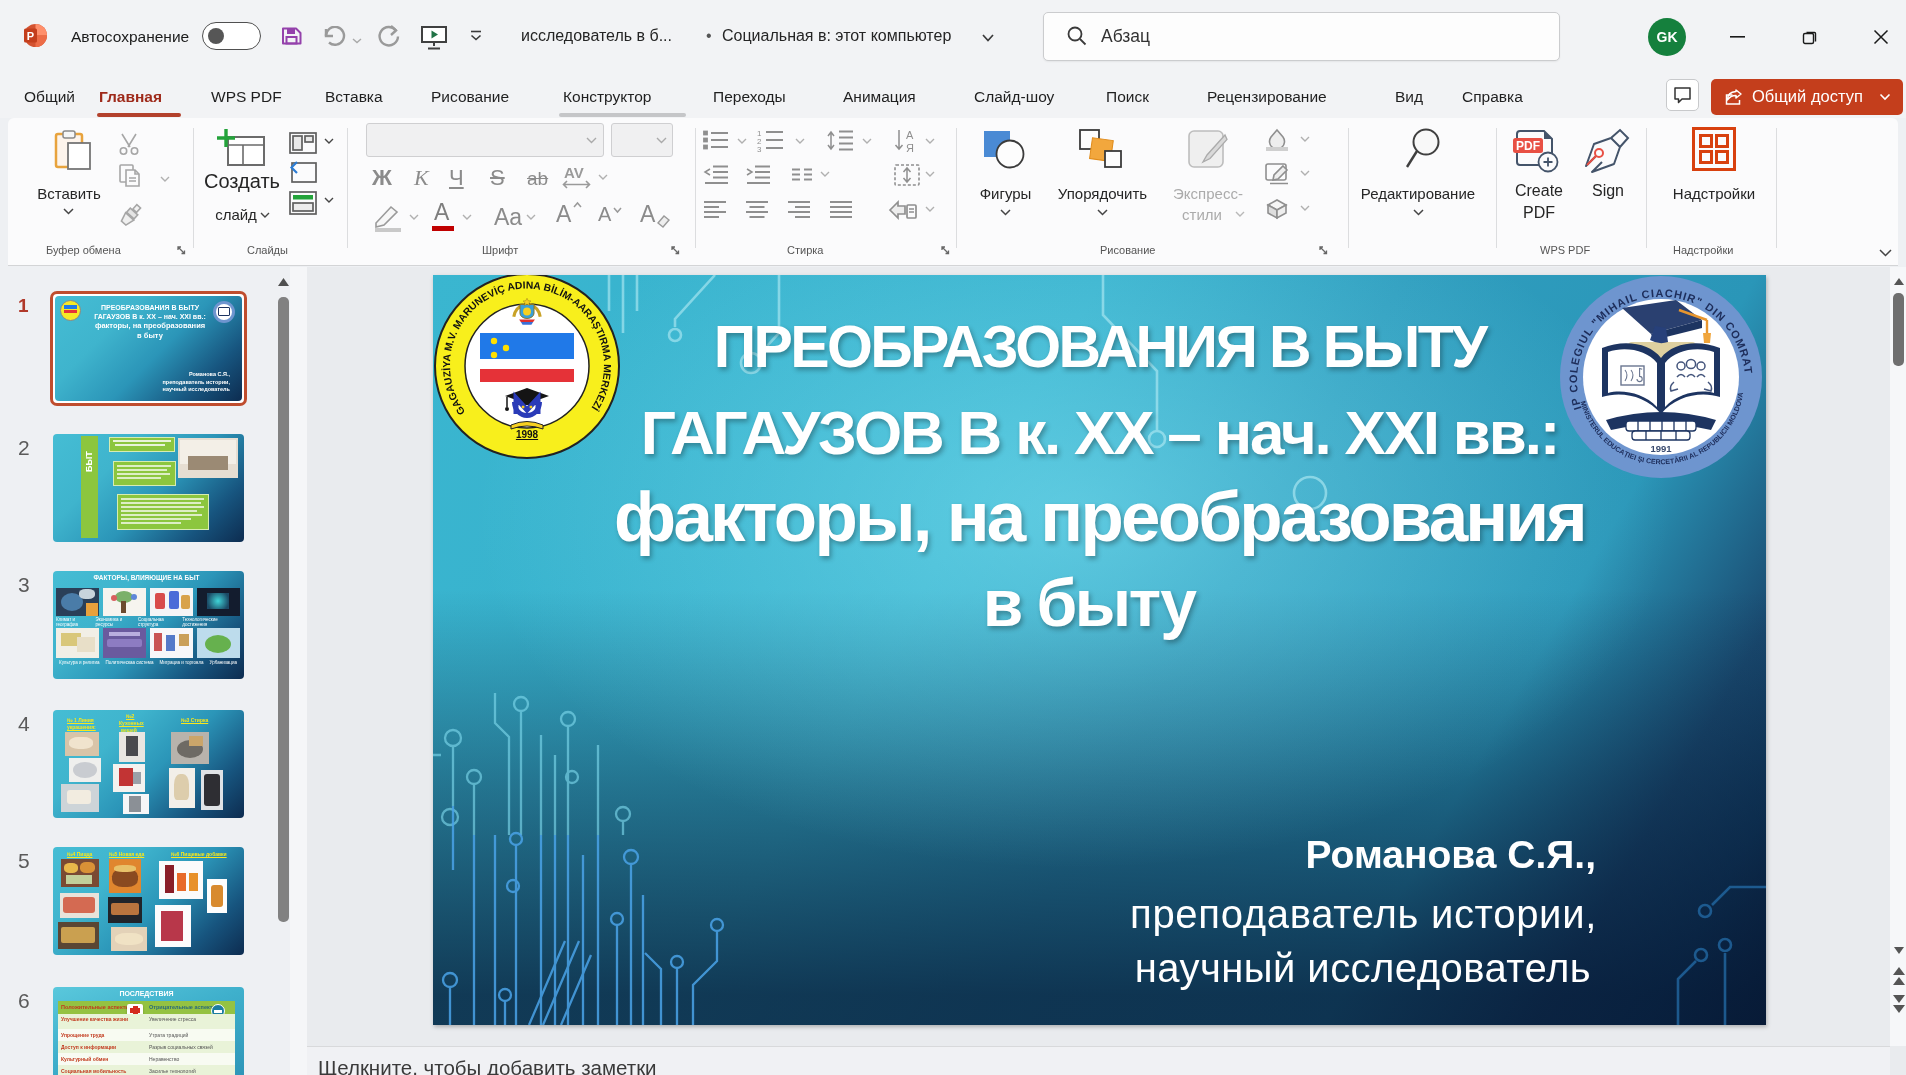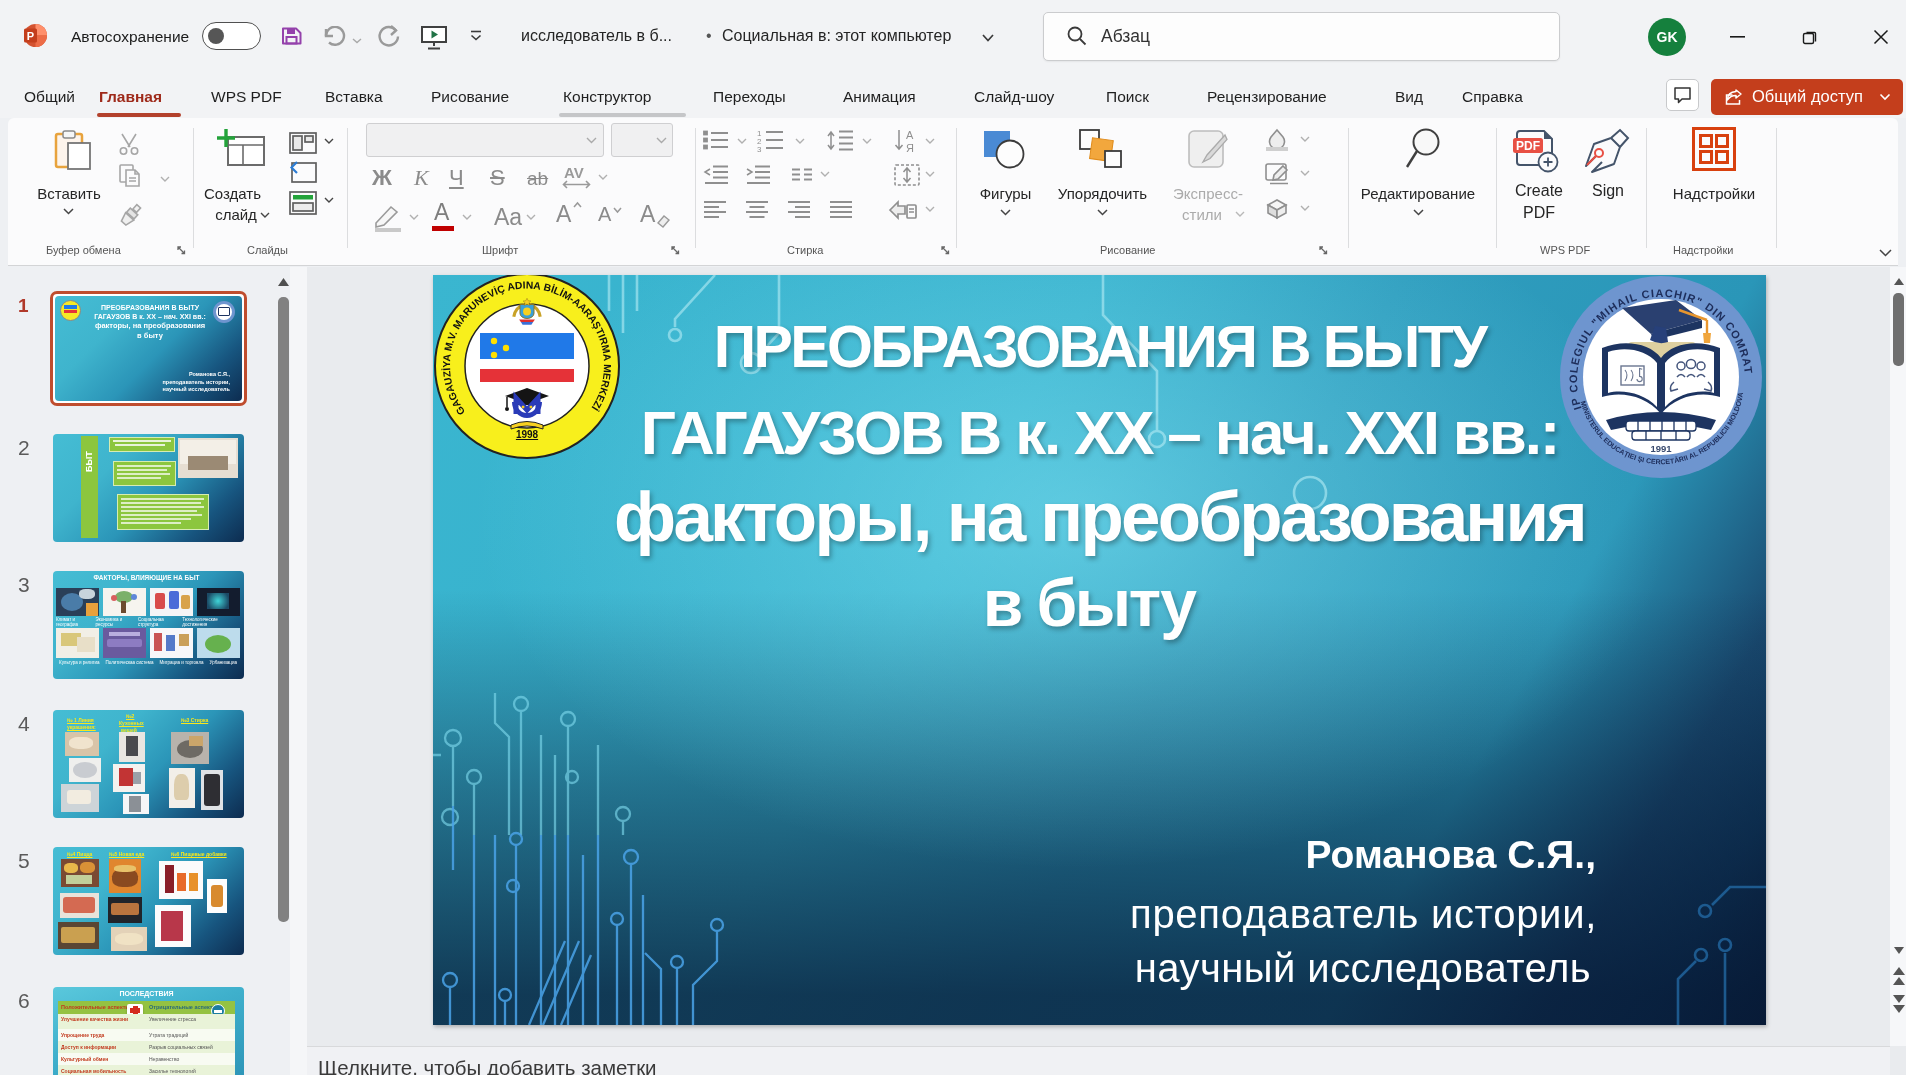--- a/index.html
+++ b/index.html
@@ -180,21 +180,21 @@
   <rect x="9" y="8" width="10" height="5.5" fill="#e4e4e4"></rect>
   <path d="M8.5 14.5 h11 l-2.5 9 h-6 z" fill="#efefef"></path>
  </g>
 </svg>
 
 <svg class="a" style="left:216px;top:128px" width="50" height="44" viewBox="0 0 50 44">
  <rect x="12" y="9" width="36" height="28" fill="#fff" stroke="#6b6b6b" stroke-width="2"></rect>
  <path d="M12 17 h36 M27 17 v20" stroke="#6b6b6b" stroke-width="1.6"></path>
  <path d="M10 1 v18 M1 10 h18" stroke="#23a33a" stroke-width="3.4"></path>
 </svg>
-<div class="a" style="left:204px;top:185px;width:75px;text-align:left;font-size:15px;color:#262626">Создать</div>
+<div class="a" style="left:204px;top:170px;width:75px;text-align:right;font-size:20px;color:#262626">Создать</div>
 <div class="a" style="left:204px;top:206px;width:64px;text-align:center;font-size:15px;color:#262626">слайд</div>
 <svg class="a" style="left:260px;top:212px" width="10" height="7" viewBox="0 0 10 7" fill="none" stroke="#454545" stroke-width="1.4">
     <path d="M1 1 l4 4 4-4"></path>
   </svg>
 <svg class="a" style="left:288px;top:131px" width="30" height="24" viewBox="0 0 30 24" fill="none" stroke="#5f5f5f" stroke-width="1.7">
  <rect x="2" y="2" width="26" height="20"></rect>
     <rect x="5" y="5" width="9" height="14" fill="#e9e9e9"></rect>
     <rect x="17" y="5" width="8" height="6" fill="#e9e9e9"></rect>
 </svg>
 <svg class="a" style="left:324px;top:138px" width="10" height="7" viewBox="0 0 10 7" fill="none" stroke="#454545" stroke-width="1.4">

